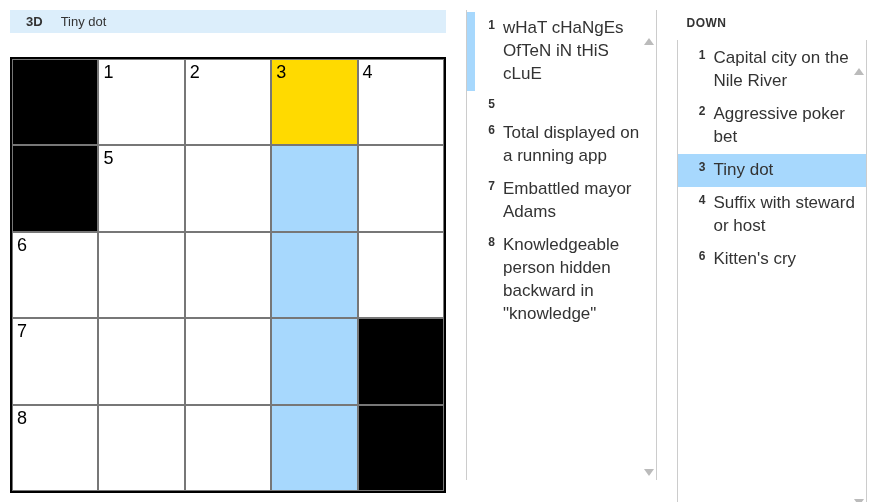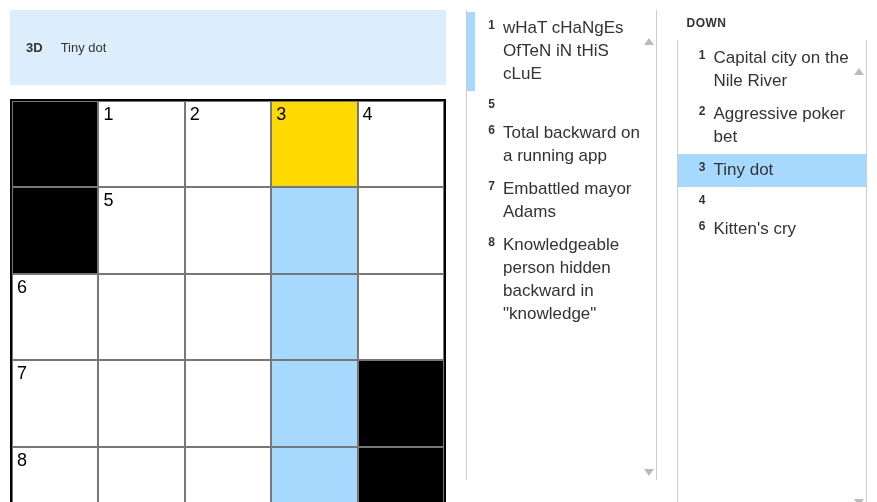--- a/index.html
+++ b/index.html
@@ -13,22 +13,22 @@
     width: 877px;
   }
   .layout {
     display: flex;
     gap: 20px;
     align-items: flex-start;
   }
   .left-col { width: 440px; }
   .current-clue-bar {
     background: #dceefb;
-    padding: 30px 16px;
-    margin-bottom: 14px;
+    padding: 4px 16px;
+    margin-bottom: 24px;
     display: flex;
     align-items: flex-start;
     gap: 18px;
   }
   .current-clue-bar .num {
     font-weight: bold;
     font-size: 13px;
   }
   .current-clue-bar .txt {
     font-size: 13px;
@@ -165,21 +165,21 @@
       <div id="across-list">
           <div class="clue-item related">
             <span class="cn">1</span>
             <span class="ct">wHaT cHaNgEs OfTeN iN tHiS cLuE</span>
           </div>
           <div class="clue-item">
             <span class="cn">5</span>
           </div>
           <div class="clue-item">
             <span class="cn">6</span>
-            <span class="ct">Total backward on a running app</span>
+            <span class="ct">Total displayed on a running app</span>
           </div>
           <div class="clue-item">
             <span class="cn">7</span>
             <span class="ct">Embattled mayor Adams</span>
           </div>
           <div class="clue-item">
             <span class="cn">8</span>
             <span class="ct">Knowledgeable person hidden backward in "knowledge"</span>
           </div>
         </div>
@@ -199,20 +199,21 @@
           <div class="clue-item">
             <span class="cn">2</span>
             <span class="ct">Aggressive poker bet</span>
           </div>
           <div class="clue-item selected">
             <span class="cn">3</span>
             <span class="ct">Tiny dot</span>
           </div>
           <div class="clue-item">
             <span class="cn">4</span>
+            <span class="ct">Suffix with steward or host</span>
           </div>
           <div class="clue-item">
             <span class="cn">6</span>
             <span class="ct">Kitten's cry</span>
           </div>
         </div>
       <div class="scroll-tri up"></div>
       <div class="scroll-tri down"></div>
     </div>
   </div>

